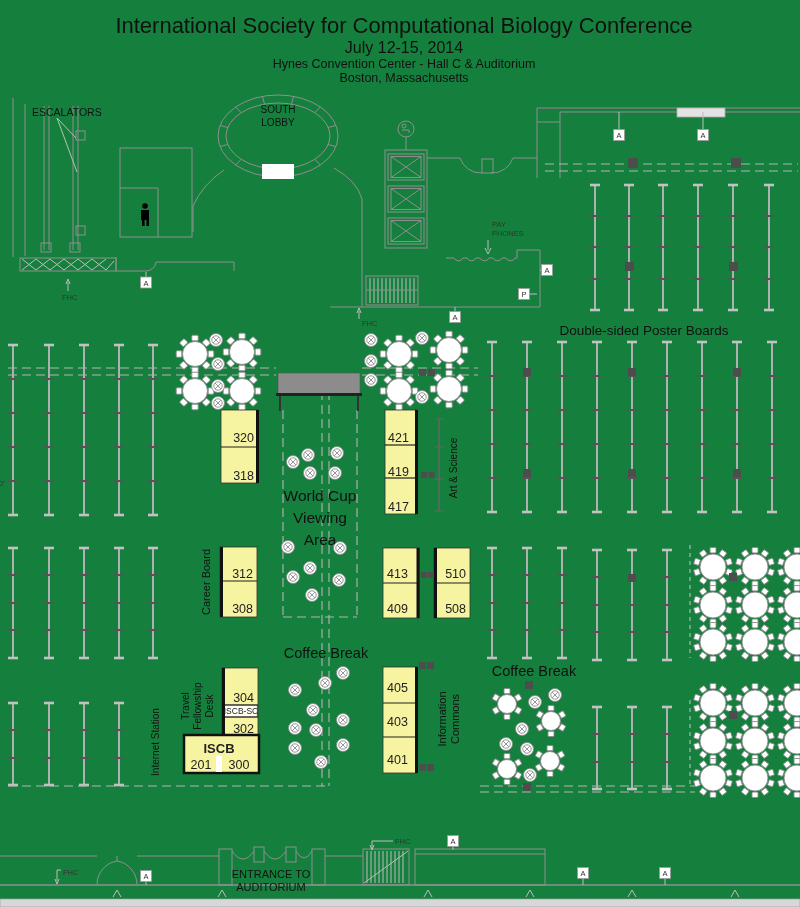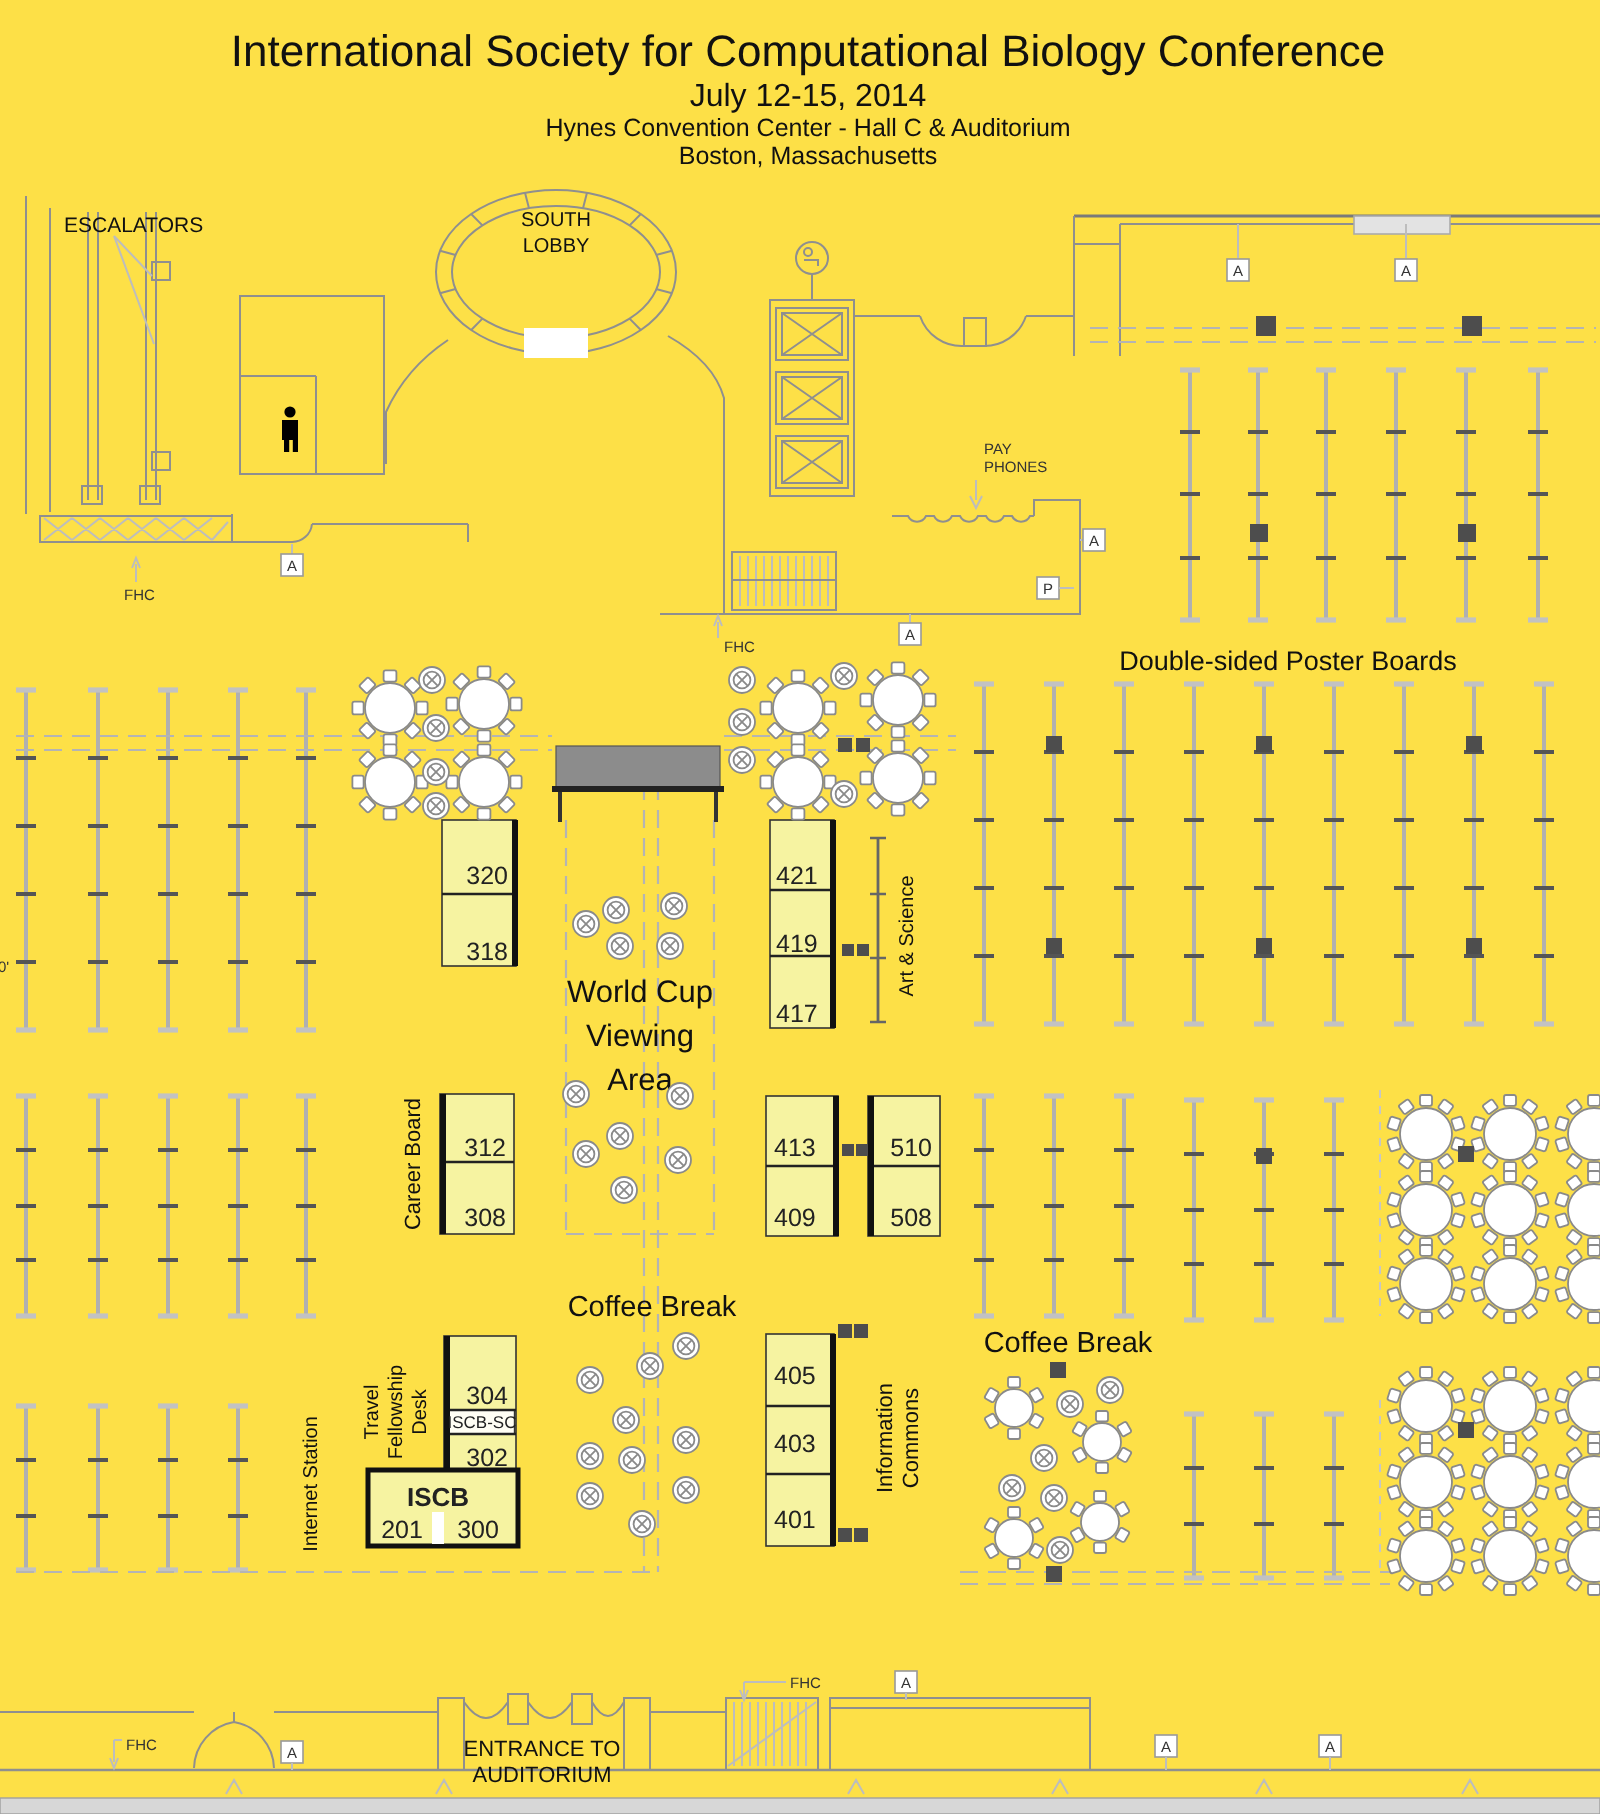--- a/index.html
+++ b/index.html
@@ -1,16 +1,16 @@
 <!DOCTYPE html>
 <html><head>
 <meta charset="utf-8">
 <style>
   html,body{margin:0;padding:0;background:#fff}
-  .page{width:800px;height:907px;position:relative;background:#fde047;overflow:hidden}
+  .page{width:800px;height:907px;position:relative;background:#15803d;overflow:hidden}
   svg{display:block}
   text{font-family:"Liberation Sans","DejaVu Sans",sans-serif;fill:#111}
   .w{stroke:#8f8f8f;fill:none;stroke-width:1}
   .w2{stroke:#7a7a7a;fill:none;stroke-width:1.4}
   .lt{stroke:#bdbdbd;fill:none;stroke-width:1}
   .dash{stroke:#b4b4b4;fill:none;stroke-width:1.1;stroke-dasharray:9 5}
   .dashS{stroke:#c6c6c6;fill:none;stroke-width:1;stroke-dasharray:4 4}
   .tbl{stroke:#8a8a8a;fill:#fff;stroke-width:0.9}
   .booth{fill:#F6F3A1;stroke:#333;stroke-width:0.8}
   .bdiv{stroke:#222;stroke-width:1.2}

